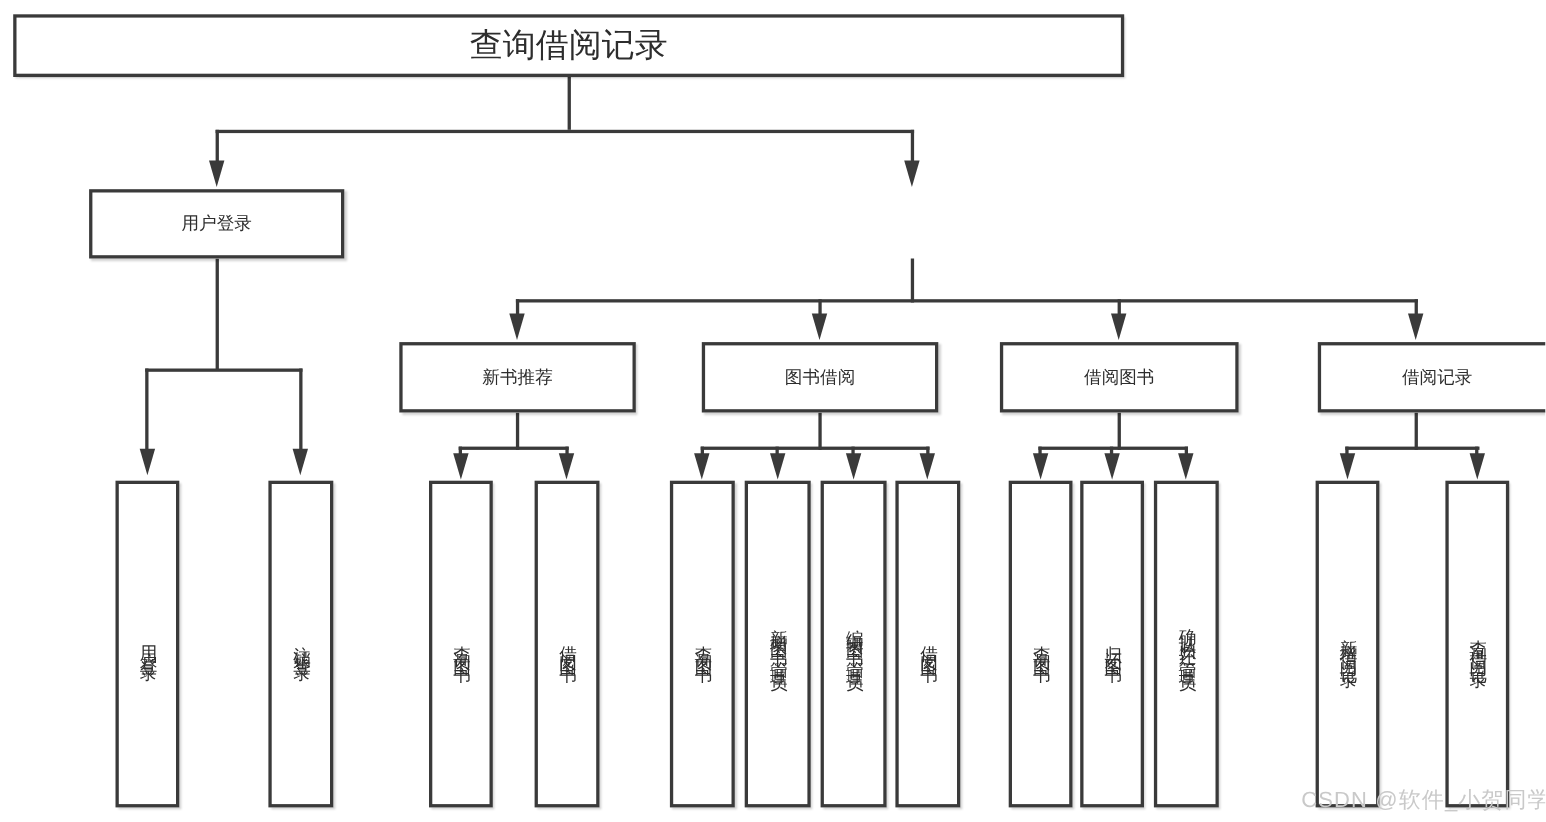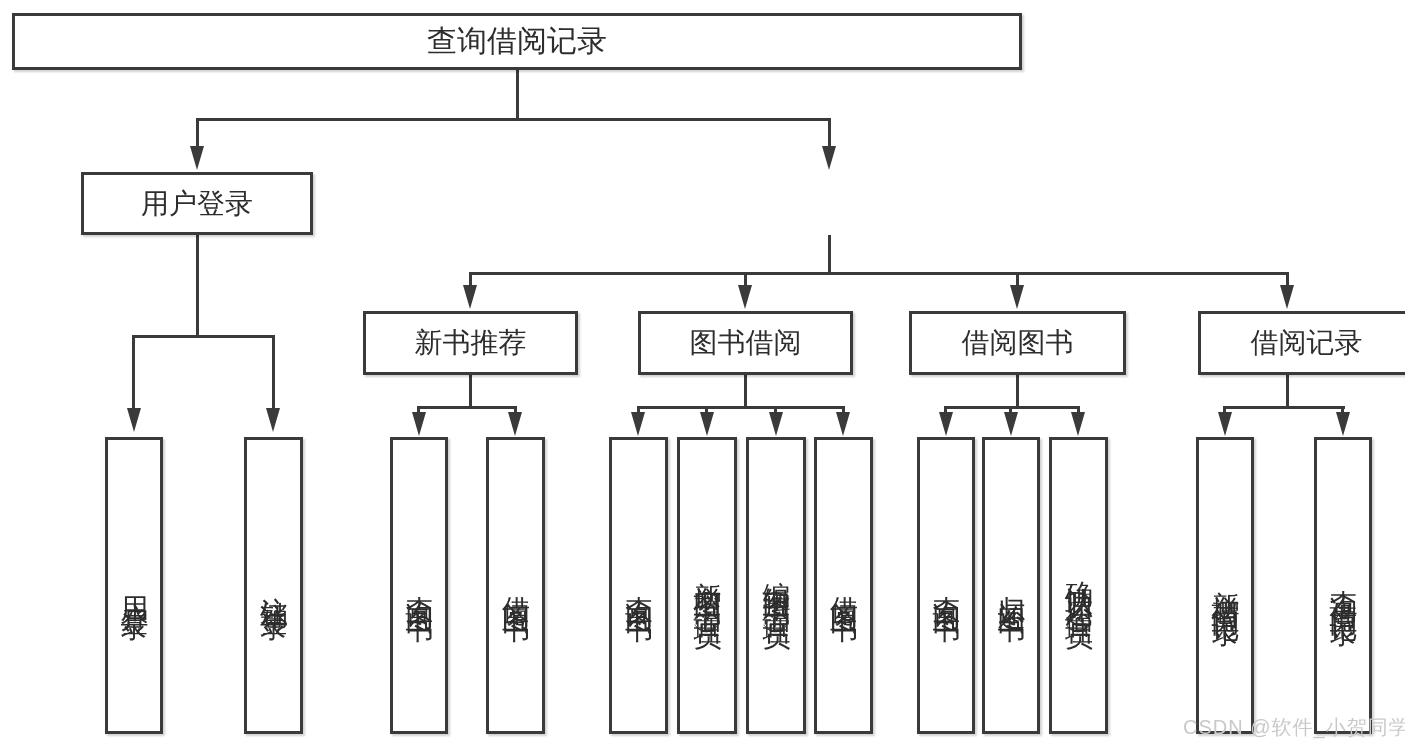--- a/index.html
+++ b/index.html
@@ -20,21 +20,21 @@
     overflow: hidden;
   }
   .node {
     position: absolute;
     background: var(--box-fill);
     border: 3px solid var(--line);
     color: var(--text);
     display: flex;
     align-items: center;
     justify-content: center;
-    font-size: 28px;
+    font-size: 16px;
     box-shadow: 2px 2px 2px rgba(0,0,0,0.18);
     z-index: 2;
   }
   .vnode .vtext {
     writing-mode: vertical-rl;
     text-orientation: mixed;
     letter-spacing: 6px;
     line-height: 1;
     white-space: nowrap;
   }

